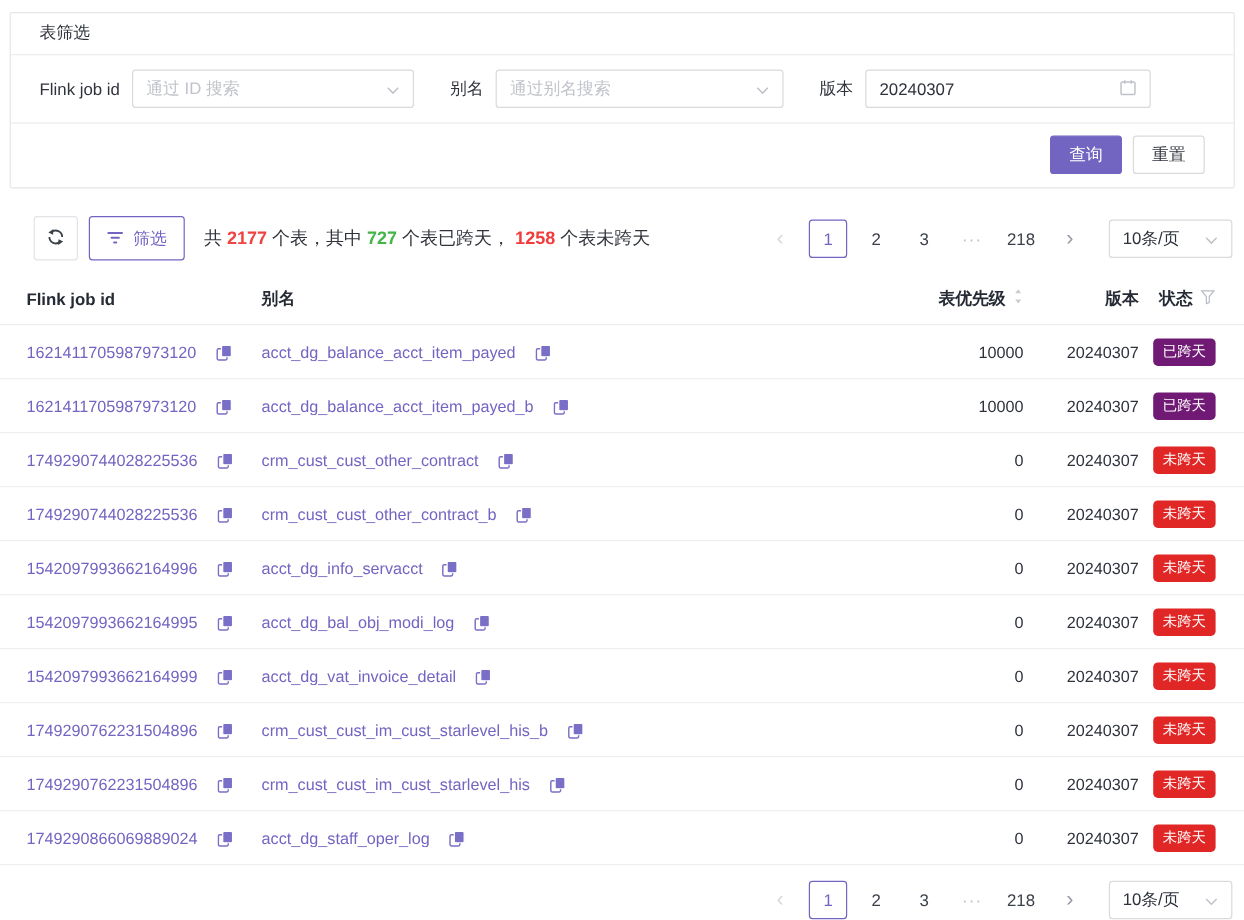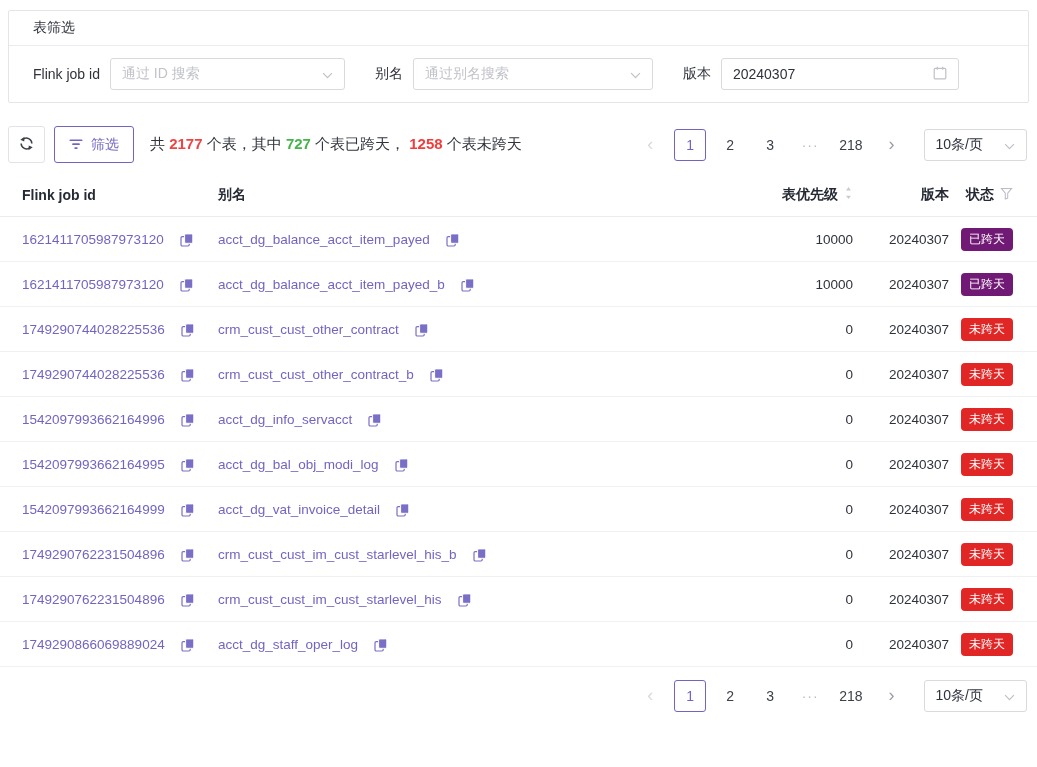--- a/index.html
+++ b/index.html
@@ -23,21 +23,21 @@
   .sel-alias { width:240px; margin-right:30px; }
   .date-input { width:238px; }
   .placeholder { color:#c1c3ca; }
   .date-value { color:#2e323c; }
   .card-footer { display:flex; justify-content:flex-end; gap:9px; padding:10px 24px 11px 24px; border-top:1px solid #ececf0; }
   .btn { height:32px; padding:0 15px; border-radius:3px; font-size:14px; cursor:pointer; font-family:inherit; }
   .btn-primary { background:#7265c2; border:1px solid #7265c2; color:#fff; }
   .btn-default { background:#fff; border:1px solid #d9dade; color:#30333c; }
 
   
-  .toolbar { display:flex; align-items:center; margin:23px 10px 0 8px; }
+  .toolbar { display:flex; align-items:center; margin:23px 10px 0 28px; }
   .icon-btn { width:37px; height:37px; border:1px solid #e2e3e8; border-radius:3px; background:#fff;
     display:flex; align-items:center; justify-content:center; cursor:pointer; }
   .filter-btn { height:37px; margin-left:9px; padding:0 14px; border:1px solid #7265c2; border-radius:3px;
     background:#fff; color:#7265c2; display:flex; align-items:center; gap:8px; font-size:14px; cursor:pointer; font-family:inherit; }
   .summary { margin-left:16px; font-size:15px; color:#30333c; white-space:nowrap; }
   .summary .n-blue  { color:#ef4444; font-weight:bold; }
   .summary .n-green { color:#44b549; font-weight:bold; }
   .summary .n-red   { color:#f23c3c; font-weight:bold; }
 
   
@@ -98,20 +98,24 @@
     <span class="f-label">版本</span>
     <div class="date-input">
       <span class="date-value">20240307</span>
       <span>
         <svg width="14" height="14" viewBox="0 0 14 14">
             <rect x="1.2" y="2.4" width="11.6" height="10.4" rx="1" fill="none" stroke="#bfc1c8" stroke-width="1.2"></rect>
             <path d="M4.3 0.8v3M9.7 0.8v3" stroke="#bfc1c8" stroke-width="1.2"></path>
           </svg>
       </span>
     </div>
+  </div>
+  <div class="card-footer">
+    <button class="btn btn-primary">查询</button>
+    <button class="btn btn-default">重置</button>
   </div>
 </div>
 
 <div class="toolbar">
   <button class="icon-btn">
     <span>
       <svg width="15" height="15" viewBox="0 0 16 16">
         <path d="M 13.7 8 A 5.7 5.7 0 0 0 4.2 3.75" fill="none" stroke="#3b4049" stroke-width="1.6"></path>
         <polygon points="5.9,0.8 5.6,5.9 1.4,4.0" fill="#3b4049"></polygon>
         <path d="M 2.3 8 A 5.7 5.7 0 0 0 11.8 12.25" fill="none" stroke="#3b4049" stroke-width="1.6"></path>

